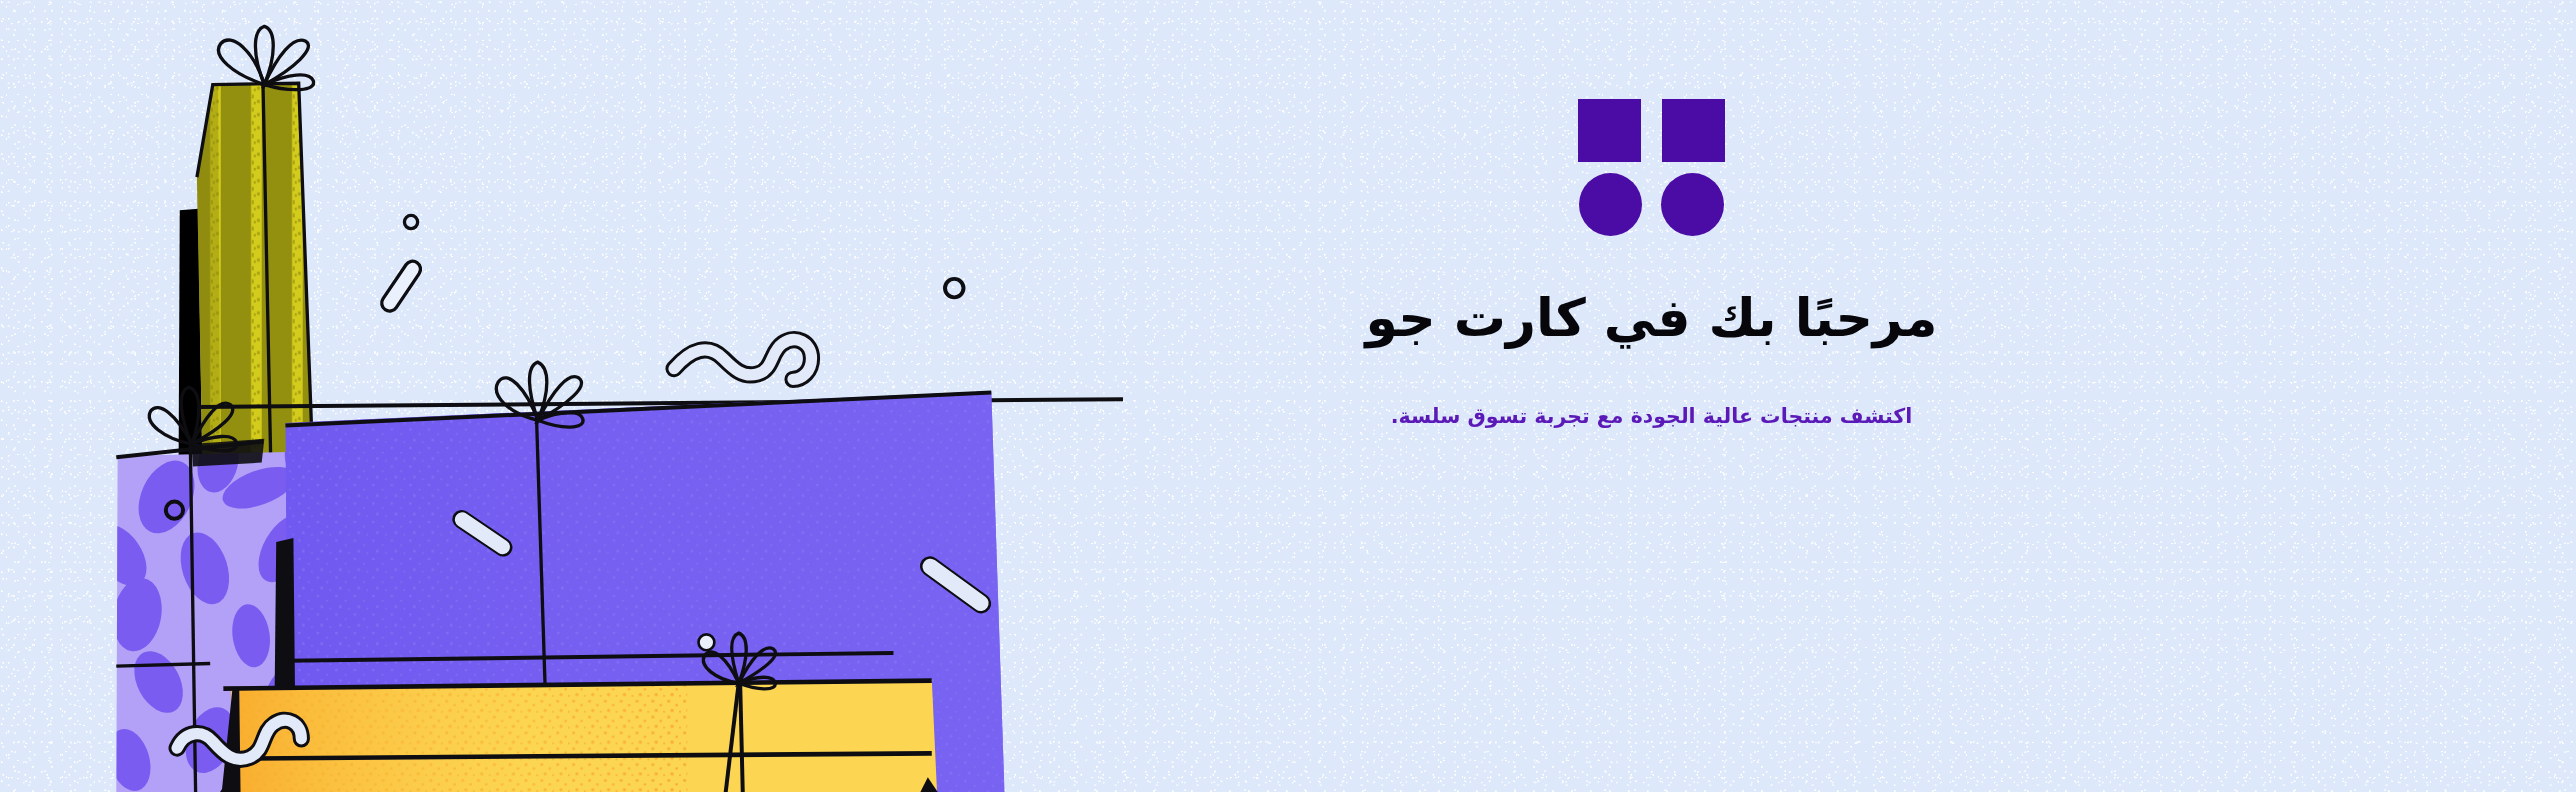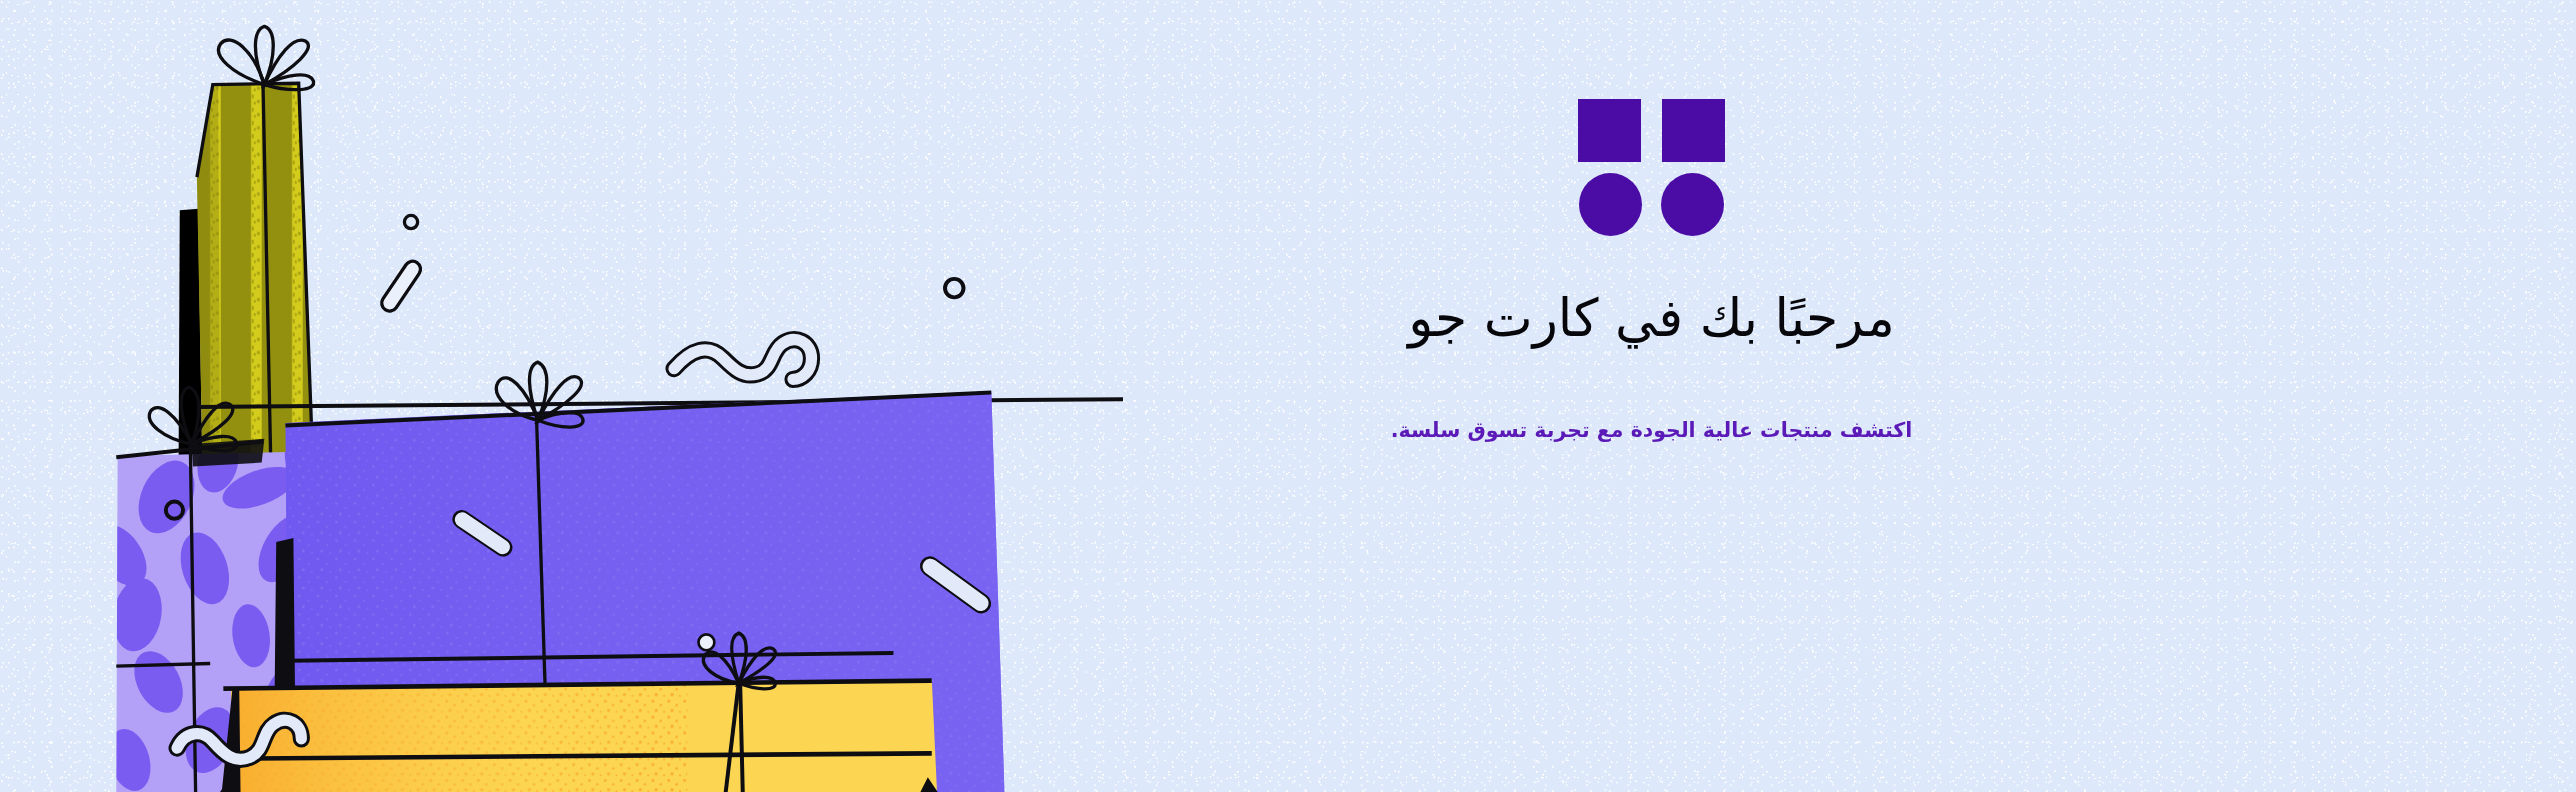--- a/index.html
+++ b/index.html
@@ -45,26 +45,26 @@
   #logo .sq,#logo .ci{position:absolute;background:#4b0ca5;}
   #logo .sq{width:63px;height:63px;top:0;}
   #logo .sq.a{right:0;}
   #logo .sq.b{left:0;}
   #logo .ci{width:63px;height:63px;top:74px;border-radius:50%;}
   #logo .ci.a{right:1.3px;}
   #logo .ci.b{left:1.3px;}
 
   #headline{
     margin-top:49px;text-align:center;color:#07070b;
-    font-size:52px;line-height:1.30;font-weight:400;
+    font-size:52px;line-height:1.30;font-weight:700;
     letter-spacing:0px;white-space:nowrap;
   }
   #headline .l2{display:block;}
   #subtitle{
-    margin-top:29px;text-align:center;color:#5b1ab8;
+    margin-top:15px;text-align:center;color:#5b1ab8;
     font-size:20.5px;font-weight:700;line-height:1.4;white-space:nowrap;
   }
 </style>
 </head>
 <body>
 
 <div id="banner">
   <div id="noise"></div>
 
   <svg id="illustration" viewBox="0 0 1700 1200" preserveAspectRatio="xMinYMin slice">

